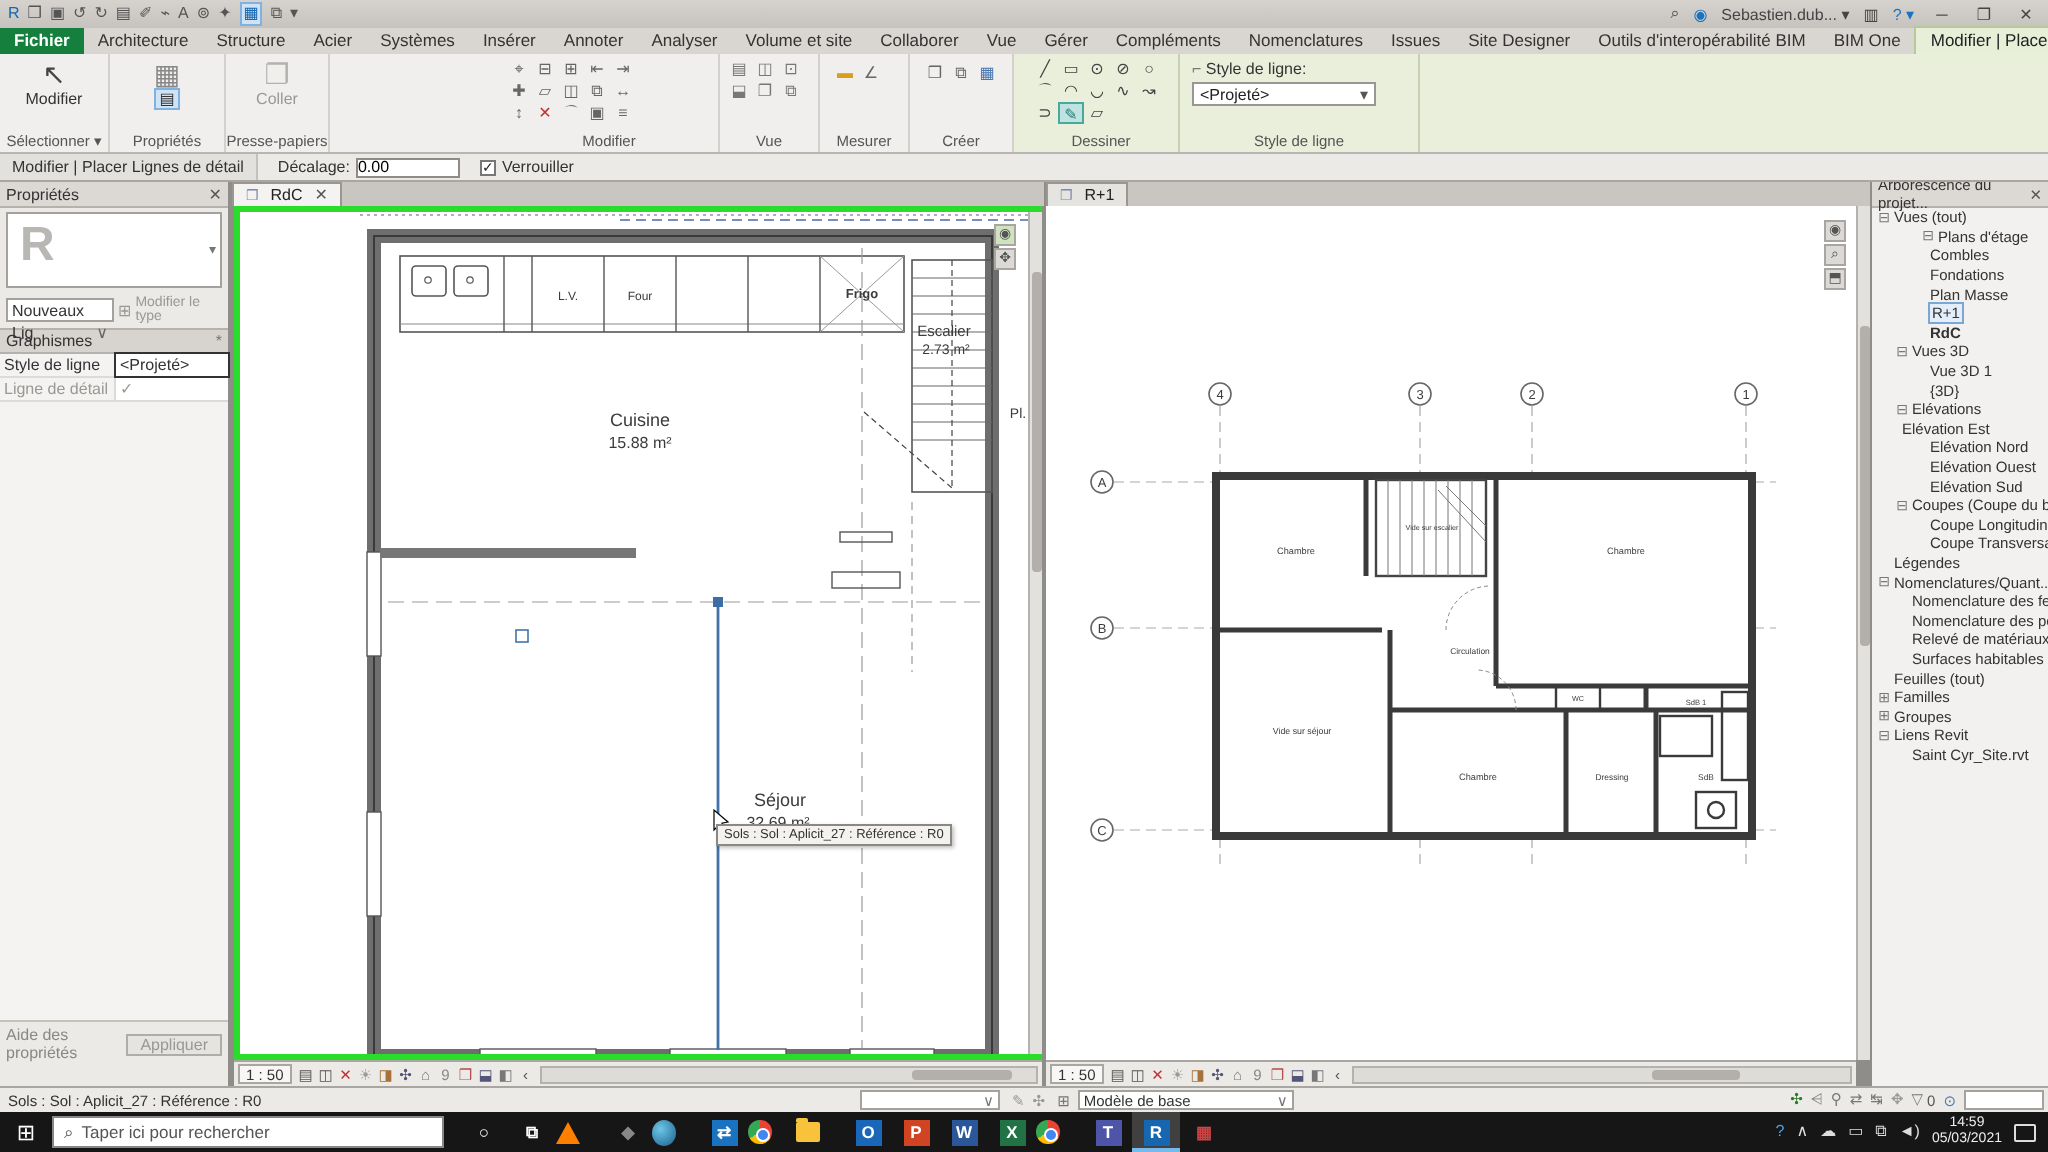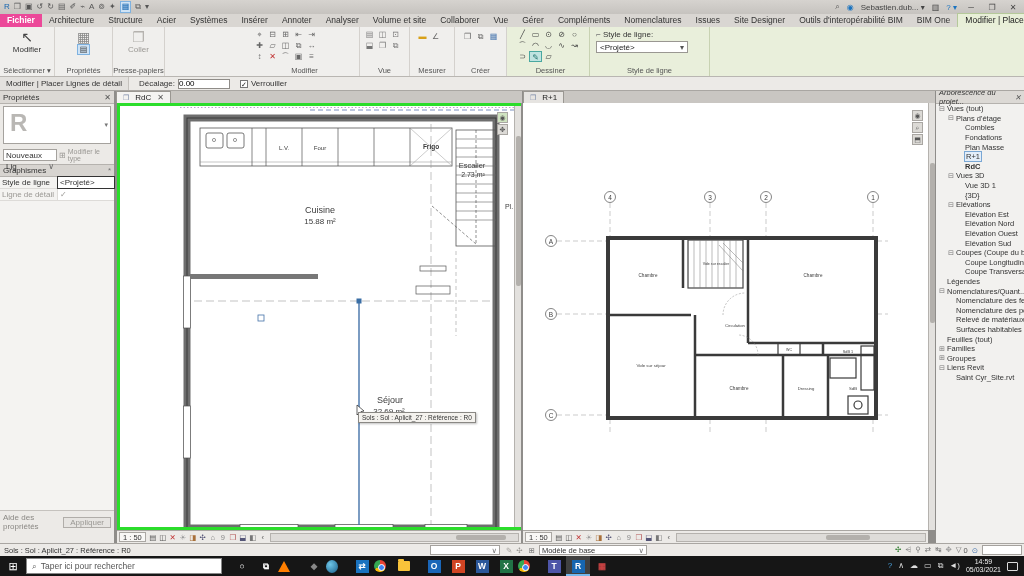--- a/index.html
+++ b/index.html
@@ -10,21 +10,21 @@
   .qat { display:flex; gap:4px; padding-left:4px; align-items:center; }
   .qat span { font-size:8px; line-height:10px; color:#555; }
   .qat .hlq { background:#cfe3f5; border:1px solid #7fb2e0; padding:0 1px; }
   #win-title { position:absolute; left:0; right:0; text-align:center; font-size:8px; color:#444; pointer-events:none; }
   .tb-right { margin-left:auto; display:flex; gap:7px; align-items:center; padding-right:4px; z-index:2; }
   .tb-right span { font-size:8px; color:#444; }
   .winbtn { width:14px; text-align:center; }
   
   #tabrow { left:0; top:14px; width:1024px; height:13px; background:#d9d6d2; display:flex; align-items:flex-end; font-size:8.5px; color:#333; }
   .rtab { padding:1px 7px 2px; white-space:nowrap; }
-  .rtab.file { background:#ec4899; color:#fff; font-weight:bold; }
+  .rtab.file { background:#15803d; color:#fff; font-weight:bold; }
   .rtab.ctx { background:#e8efd8; border:1px solid #b5c99a; border-bottom:none; color:#222; }
   
   #ribbon { left:0; top:27px; width:1024px; height:50px; background:#f0efed; border-bottom:1px solid #b9b6b2; }
   .rgroup { position:absolute; top:0; height:49px; border-right:1px solid #d4d1cd; }
   .rgroup .glabel { position:absolute; bottom:1px; left:0; right:0; text-align:center; font-size:7.5px; color:#555; }
   .bigbtn { text-align:center; font-size:8px; color:#333; padding-top:2px; }
   .bigbtn .bicon { font-size:14px; display:block; color:#444; }
   .rowbtn { font-size:7.5px; color:#333; white-space:nowrap; line-height:11px; }
   .rowbtn .ri { color:#7a8aa8; font-size:8px; }
   .icongrid { display:flex; flex-wrap:wrap; }
@@ -72,21 +72,21 @@
   .scalebox { border:1px solid #aaa7a3; background:#f8f7f5; padding:0 3px; height:10px; line-height:9px; }
   .cicons { display:flex; }
   .cicons span { width:10px; text-align:center; font-size:7.5px; }
   .hscroll { flex:1; height:9px; background:#dedcd9; border:1px solid #b5b2ae; position:relative; }
   .hthumb { position:absolute; top:1px; height:5px; background:#b3b0ac; border-radius:2px; }
   .navstack { position:absolute; display:flex; flex-direction:column; gap:1px; }
   .navstack span { width:11px; height:11px; background:#dcdad6; border:1px solid #a9a6a2; font-size:7px; line-height:10px; text-align:center; color:#555; }
   .tooltip { position:absolute; background:#f4f2ee; border:1px solid #8a8884; font-size:6.5px; color:#333; padding:1px 3px; white-space:nowrap; box-shadow:1px 1px 2px rgba(0,0,0,.25); }
   
   #browser { left:935px; top:91px; width:89px; height:452px; background:#f2f1ef; border-left:1px solid #8f8d8a; font-size:7.5px; color:#333; overflow:hidden; }
-  #browser .phead { font-size:7.5px;font-style:italic; }
+  #browser .phead { font-size:7.5px; }
   .trow { display:flex; align-items:center; height:9.6px; white-space:nowrap; }
   .trow .exp { width:8px; font-size:7px; color:#777; text-align:center; flex:0 0 8px; }
   .trow .tlabel { padding:0 1px; }
   .trow.sel .tlabel { border:1px solid #7aa7d4; background:#e3eefa; }
   .trow.bold .tlabel { font-weight:bold; }
   
   #statusbar { left:0; top:543px; width:1024px; height:13px; background:#eceae7; border-top:1px solid #a9a6a2; display:flex; align-items:center; font-size:7.5px; color:#333; }
   #statusbar .sleft { padding-left:4px; flex:0 0 430px; }
   .sselect { background:#fff; border:1px solid #a5a29e; height:10px; line-height:9px; padding:0 2px; margin-right:4px; }
   .sicons span { margin:0 2px; color:#777; }
@@ -546,21 +546,21 @@
     <span>Arborescence du projet...</span>
     <span class="x">✕</span>
   </div>
   <div>
 
       <div class="trow" style="padding-left: 2px;">
         <span class="exp">⊟</span>
         <span class="tlabel">Vues (tout)</span>
       </div>
 
-      <div class="trow" style="padding-left: 11px;">
+      <div class="trow" style="padding-left: 24px;">
         <span class="exp">⊟</span>
         <span class="tlabel">Plans d'étage</span>
       </div>
 
       <div class="trow" style="padding-left: 20px;">
         <span class="exp"></span>
         <span class="tlabel">Combles</span>
       </div>
 
       <div class="trow" style="padding-left: 20px;">
@@ -596,21 +596,21 @@
       <div class="trow" style="padding-left: 20px;">
         <span class="exp"></span>
         <span class="tlabel">{3D}</span>
       </div>
 
       <div class="trow" style="padding-left: 11px;">
         <span class="exp">⊟</span>
         <span class="tlabel">Elévations</span>
       </div>
 
-      <div class="trow" style="padding-left: 20px; text-align: right;">
+      <div class="trow" style="padding-left: 6px; text-align: right;">
         <span class="exp"></span>
         <span class="tlabel">Elévation Est</span>
       </div>
 
       <div class="trow" style="padding-left: 20px;">
         <span class="exp"></span>
         <span class="tlabel">Elévation Nord</span>
       </div>
 
       <div class="trow" style="padding-left: 20px;">

